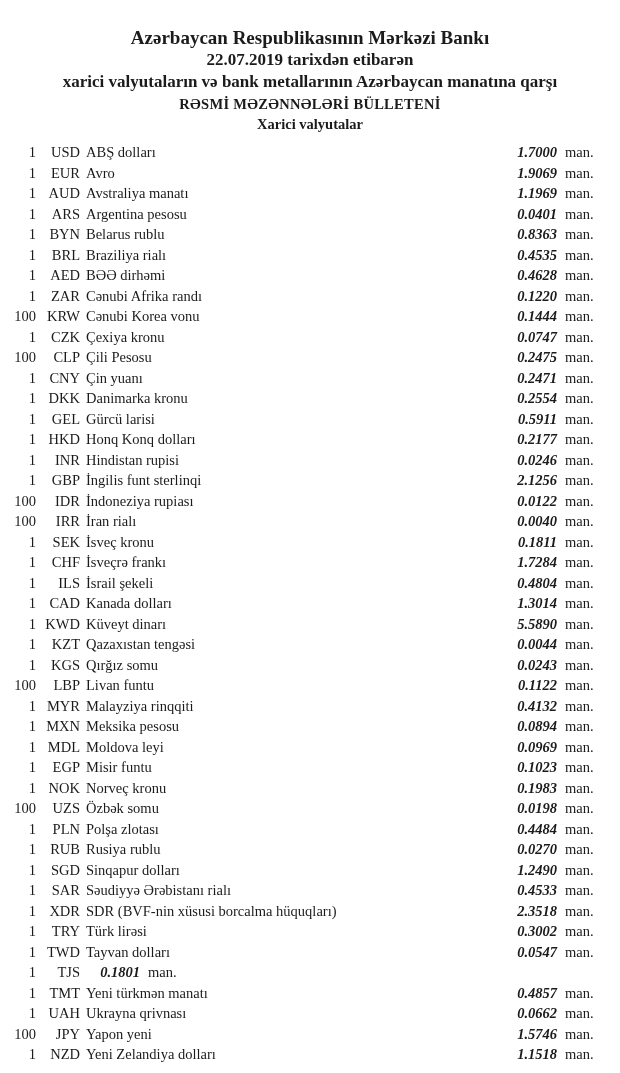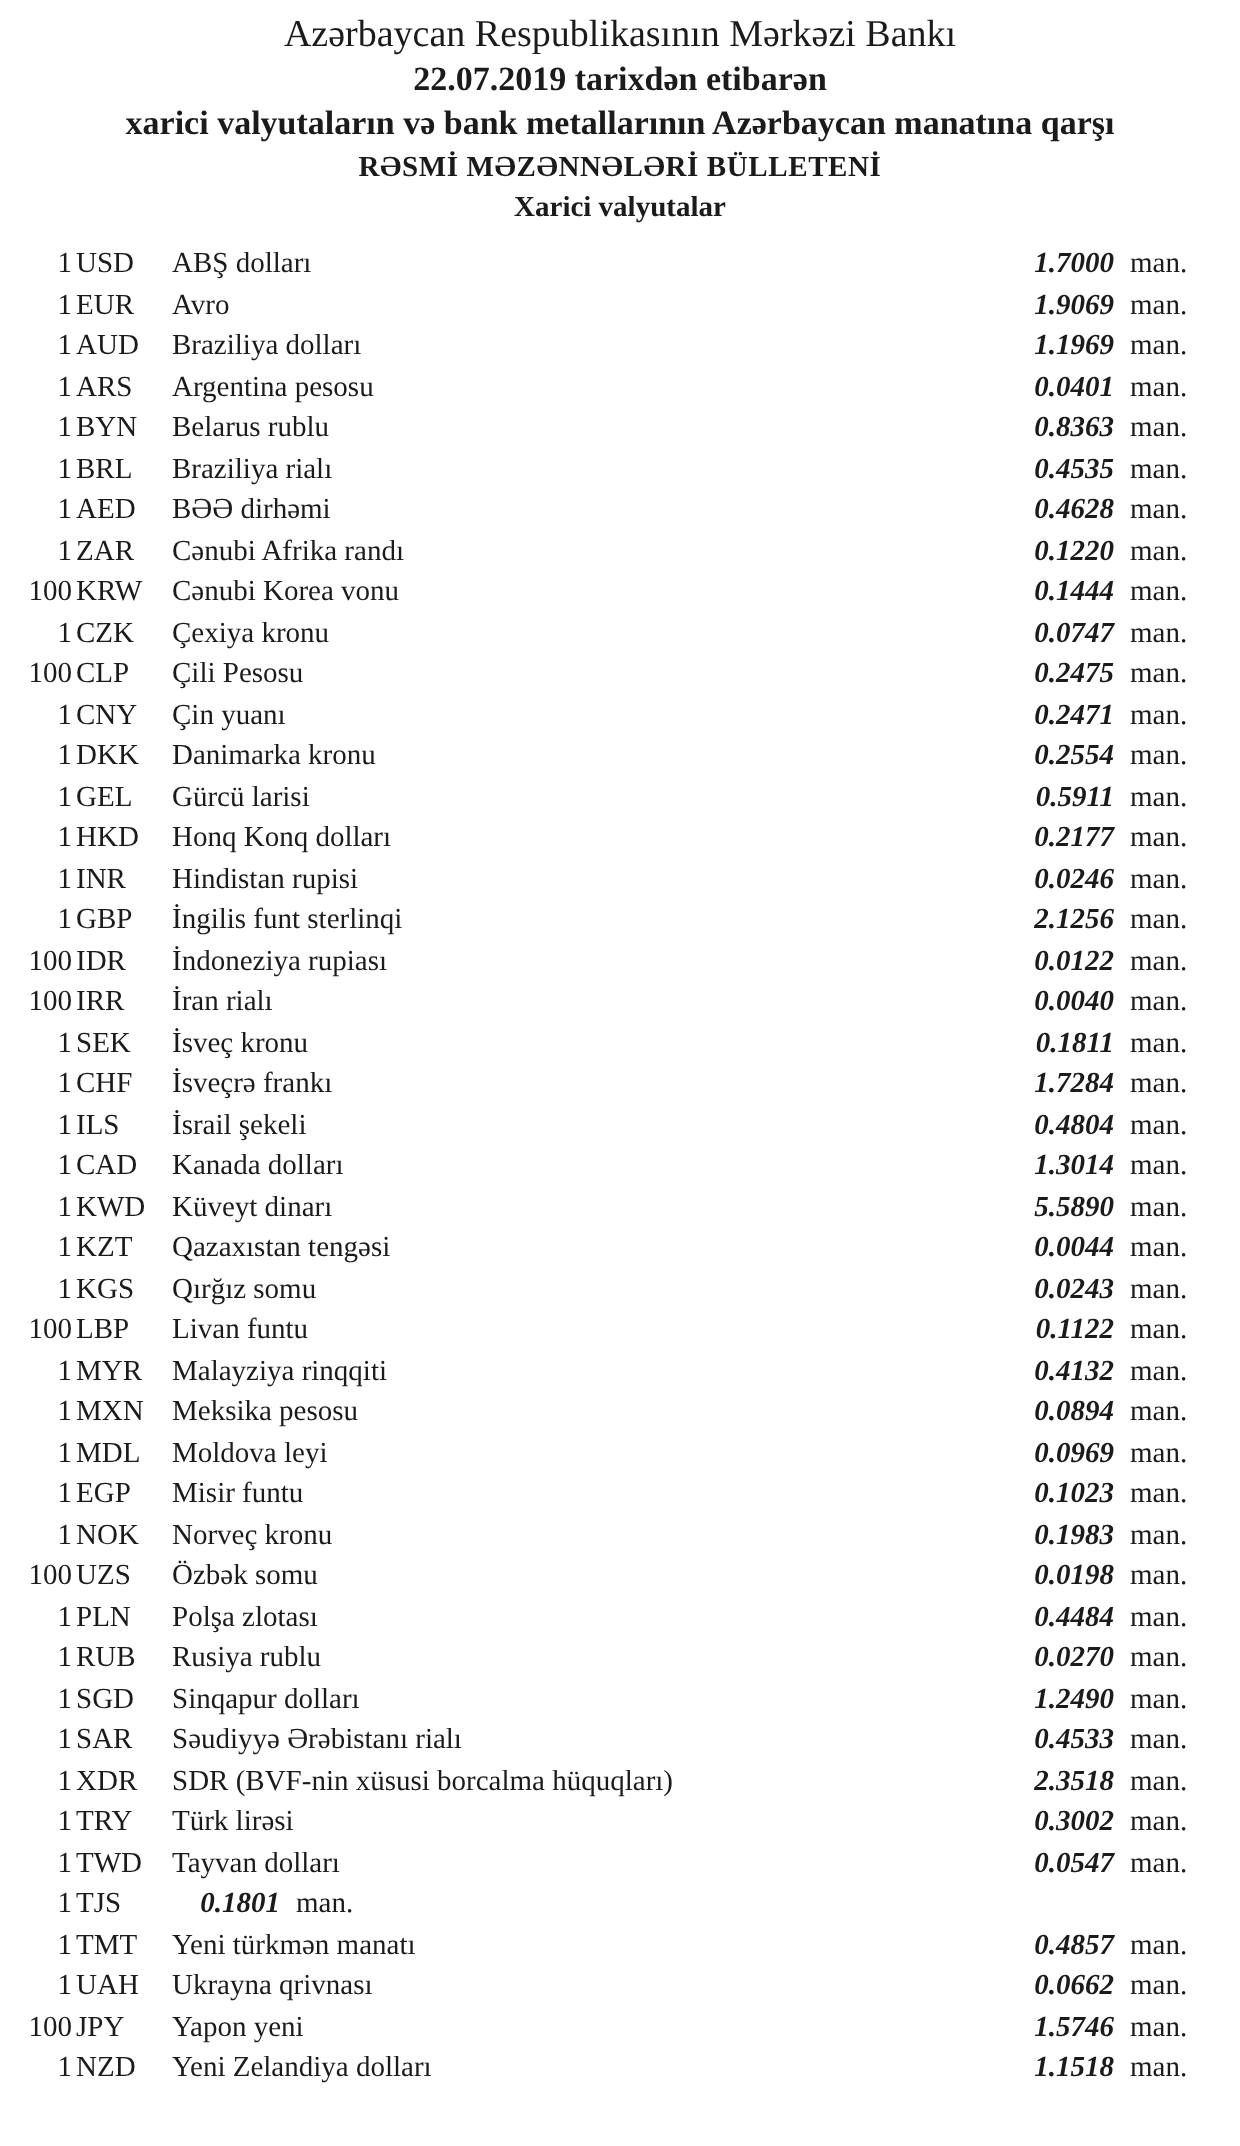--- a/index.html
+++ b/index.html
@@ -10,22 +10,23 @@
   }
   .page {
     width: 620px;
     height: 1073px;
     background: #ffffff;
     overflow: hidden;
   }
   .doc-header { text-align: center; padding-top: 7px; }
   .doc-title {
     font-size: 19px;
-    font-weight: 400;
+    font-weight: 700;
     line-height: 22px;
+    margin-top: 20px;
   }
   .doc-subline {
     font-size: 17px;
     font-weight: 700;
     line-height: 22px;
   }
   .doc-bulletin {
     font-size: 14.5px;
     font-weight: 700;
     line-height: 22px;
@@ -40,21 +41,21 @@
   .rate-table { margin-top: 9px; }
   .row {
     display: flex;
     align-items: baseline;
     height: 20.5px;
     line-height: 20.5px;
     font-size: 14.5px;
     padding-right: 23px;
   }
   .cell-qty   { flex: none; width: 36px; text-align: right; }
-  .cell-code  { flex: none; width: 42px; margin-left: 2px; text-align: left; font-family: Liberation Serif, serif; }
+  .cell-code  { flex: none; width: 42px; margin-left: 2px; text-align: right; font-family: Liberation Serif, serif; }
   .cell-name  { flex: 1; padding-left: 6px; white-space: nowrap; overflow: hidden; }
   .cell-rate  { flex: none; width: 60px; text-align: right; font-weight: 700; font-style: italic; }
   .cell-unit  { flex: none; width: 32px; margin-left: 8px; text-align: left; }
 </style>
 </head>
 <body>
 
 <div class="page">
 
   <div class="doc-header">
@@ -80,21 +81,21 @@
         <span class="cell-qty">1</span>
         <span class="cell-code">EUR</span>
         <span class="cell-name">Avro</span>
         <span class="cell-rate">1.9069</span>
         <span class="cell-unit">man.</span>
       </div>
 
       <div class="row">
         <span class="cell-qty">1</span>
         <span class="cell-code">AUD</span>
-        <span class="cell-name">Braziliya dolları</span>
+        <span class="cell-name">Avstraliya manatı</span>
         <span class="cell-rate">1.1969</span>
         <span class="cell-unit">man.</span>
       </div>
 
       <div class="row">
         <span class="cell-qty">1</span>
         <span class="cell-code">ARS</span>
         <span class="cell-name">Argentina pesosu</span>
         <span class="cell-rate">0.0401</span>
         <span class="cell-unit">man.</span>

